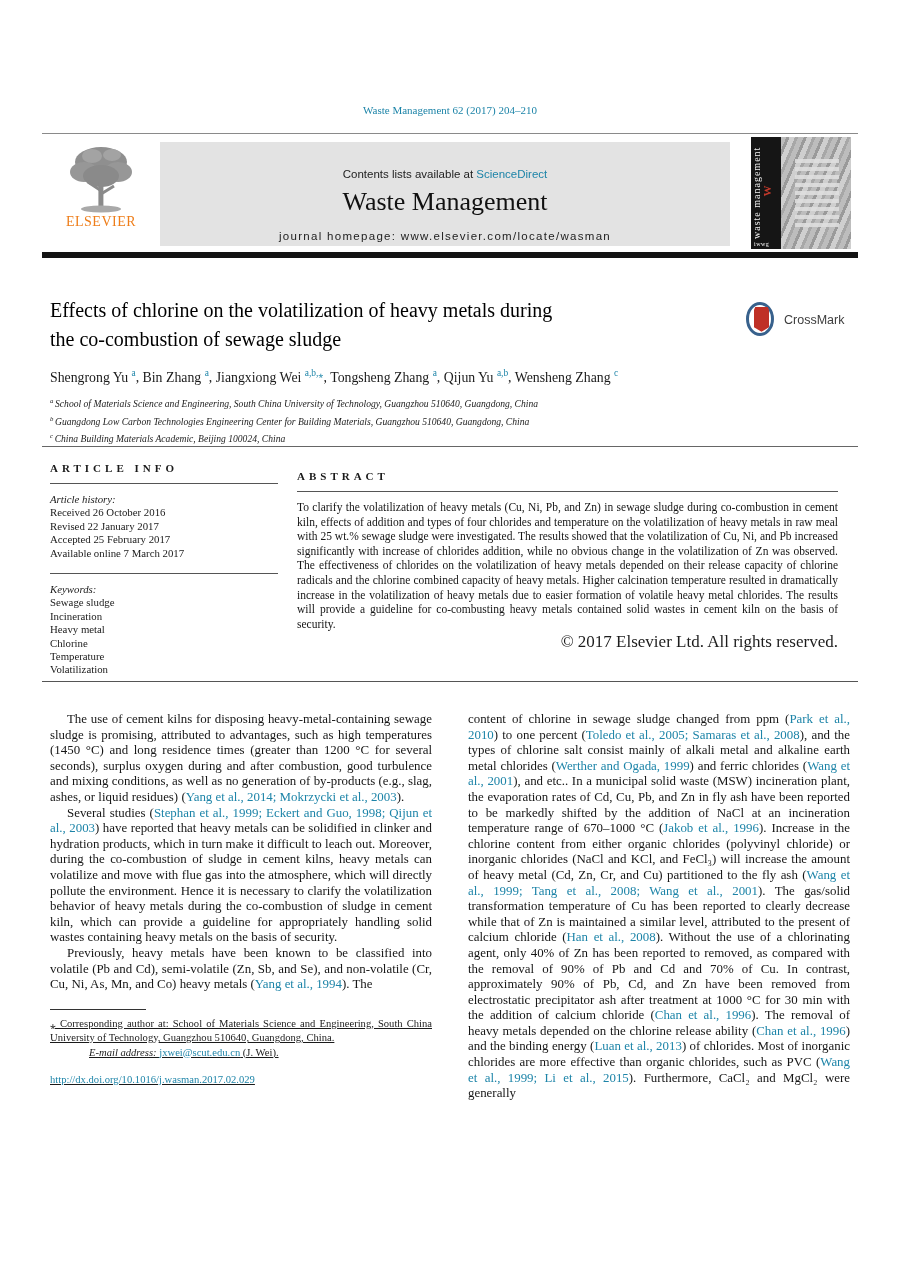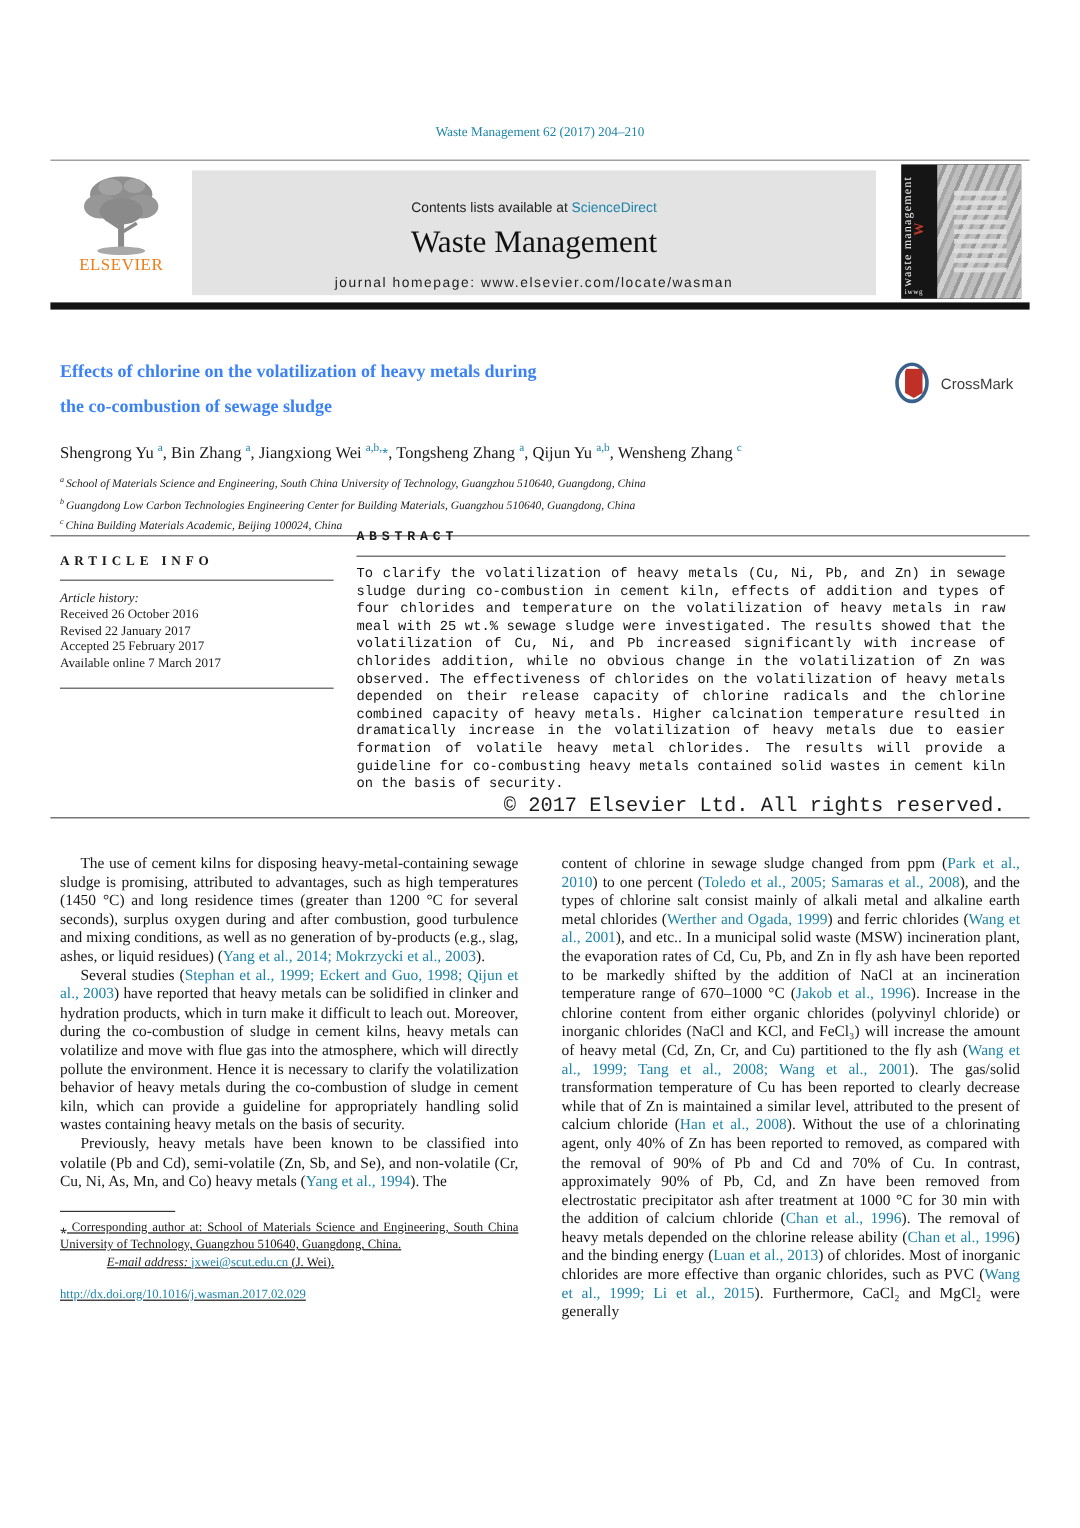--- a/index.html
+++ b/index.html
@@ -50,41 +50,41 @@
     color:#f2f2f2;font-size:10px;letter-spacing:1px;text-align:center;
     font-family:"Liberation Serif",serif;}
   .cover-mark{position:absolute;left:7px;top:46px;width:16px;height:11px;
     color:#c0392b;font-size:11px;font-weight:bold;transform:rotate(-90deg);}
   .cover-badge{position:absolute;left:3px;bottom:2px;color:#fff;font-size:6px;letter-spacing:.5px;}
 
   .black-bar{position:absolute;top:252px;left:42px;right:42px;height:6px;background:#131313;}
 
   
   .paper-title{position:absolute;top:296px;left:50px;width:670px;
-    font-size:15px;line-height:29px;font-weight:bold;color:#3b82f6;}
+    font-size:20px;line-height:29px;font-weight:normal;color:#000000;}
   .crossmark{position:absolute;top:302px;left:746px;width:100px;height:40px;cursor:pointer;}
   .cm-ring{position:absolute;left:0;top:0;width:28px;height:34px;border:3px solid var(--crossmark_blue);
     border-radius:50%;background:#fff;}
   .cm-flag{position:absolute;left:8px;top:5px;width:15px;height:26px;background:var(--crossmark_red);
     clip-path:polygon(8% 0,92% 0,100% 12%,100% 78%,50% 95%,0 78%,0 12%);}
   .cm-label{position:absolute;left:38px;top:11px;font-size:12.5px;color:#3d3d3d;
     font-family:"Liberation Sans",sans-serif;}
   .authors{position:absolute;top:366px;left:50px;width:790px;font-size:13.8px;color:#1a1a1a;}
   .affils{position:absolute;top:394px;left:50px;width:790px;font-size:9.6px;font-style:italic;
     line-height:14.5px;color:#222;}
 
   .rule-mid{position:absolute;top:446px;left:42px;right:42px;border-top:1px solid #666;}
 
   
   .info-col{position:absolute;top:462px;left:50px;width:228px;}
   .info-header,.abs-header{font-size:11px;letter-spacing:4px;font-weight:600;color:#1a1a1a;}
   .info-rule{border-top:1px solid #555;margin-top:9px;margin-bottom:9px;}
   .info-block{font-size:10.8px;line-height:13.4px;color:#1a1a1a;}
   .info-label{font-style:italic;}
-  .abs-col{position:absolute;top:442px;left:297px;width:541px;font-family:Liberation Mono, monospace;}
+  .abs-col{position:absolute;top:470px;left:297px;width:541px;}
   .abs-rule{border-top:1px solid #555;margin-top:9px;margin-bottom:8px;}
   .abs-text{font-size:11.5px;line-height:14.6px;text-align:justify;color:#151515;}
   .abs-copy{font-size:17px;text-align:right;margin-top:1px;}
   .rule-abs-bottom{position:absolute;top:681px;left:42px;right:42px;border-top:1px solid #555;}
 
   
   .body-cols{position:absolute;top:712px;left:50px;width:800px;display:flex;gap:36px;}
   .col{width:382px;font-size:12.9px;line-height:15.6px;text-align:justify;color:#161616;}
   .col h3{font-size:13.2px;font-weight:bold;margin-bottom:15px;text-align:left;}
   .col p{text-indent:17px;margin:0;}
@@ -164,20 +164,29 @@
   <div class="info-header">ARTICLE INFO</div>
   <div class="info-rule"></div>
   <div class="info-block">
     <div class="info-label">Article history:</div>
     <div>Received 26 October 2016</div>
     <div>Revised 22 January 2017</div>
     <div>Accepted 25 February 2017</div>
     <div>Available online 7 March 2017</div>
   </div>
   <div class="info-rule" style="margin-top:13px;"></div>
+  <div class="info-block">
+    <div class="info-label">Keywords:</div>
+    <div>Sewage sludge</div>
+    <div>Incineration</div>
+    <div>Heavy metal</div>
+    <div>Chlorine</div>
+    <div>Temperature</div>
+    <div>Volatilization</div>
+  </div>
 </div>
 
 <div class="abs-col">
   <div class="abs-header">ABSTRACT</div>
   <div class="abs-rule"></div>
   <div class="abs-text">To clarify the volatilization of heavy metals (Cu, Ni, Pb, and Zn) in sewage sludge during co-combustion in cement kiln, effects of addition and types of four chlorides and temperature on the volatilization of heavy metals in raw meal with 25 wt.% sewage sludge were investigated. The results showed that the volatilization of Cu, Ni, and Pb increased significantly with increase of chlorides addition, while no obvious change in the volatilization of Zn was observed. The effectiveness of chlorides on the volatilization of heavy metals depended on their release capacity of chlorine radicals and the chlorine combined capacity of heavy metals. Higher calcination temperature resulted in dramatically increase in the volatilization of heavy metals due to easier formation of volatile heavy metal chlorides. The results will provide a guideline for co-combusting heavy metals contained solid wastes in cement kiln on the basis of security.</div>
   <div class="abs-copy">© 2017 Elsevier Ltd. All rights reserved.</div>
 </div>
 <div class="rule-abs-bottom"></div>
 

